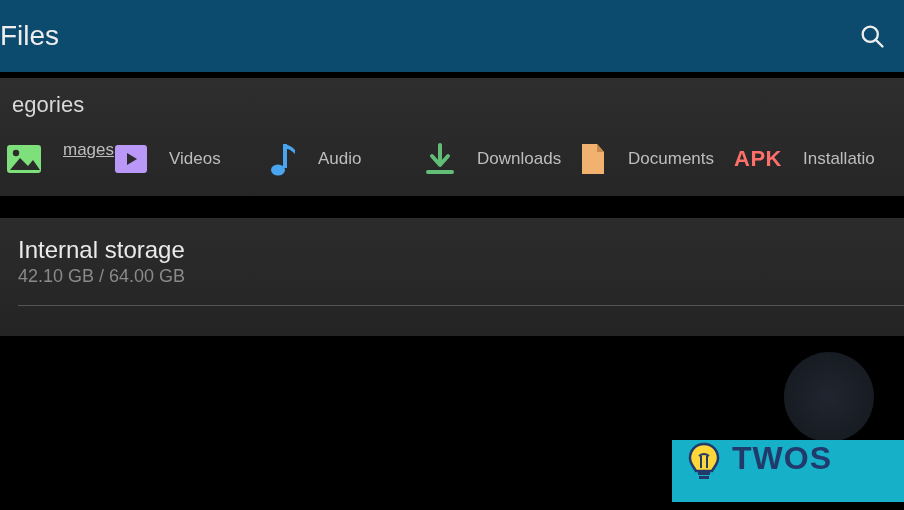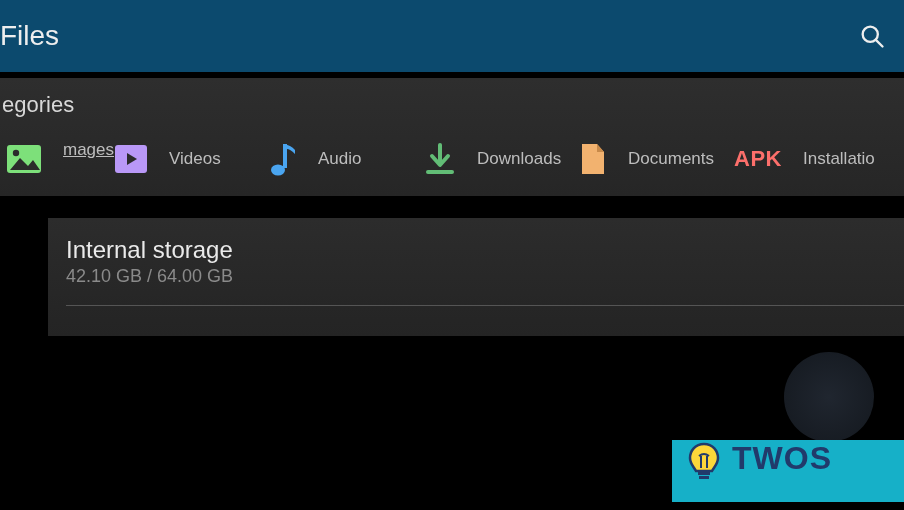--- a/index.html
+++ b/index.html
@@ -24,21 +24,21 @@
     padding-left: 0;
   }
   .search-icon svg { width: 28px; height: 28px; display: block; }
   .section {
     background: linear-gradient(to bottom, #2e2e2e, #262626);
     padding: 14px 0 18px 0;
   }
   .section-title {
     font-size: 22px;
     color: #d8d8d8;
-    padding-left: 2px;
+    padding-left: 12px;
     margin-bottom: 14px;
   }
   .categories-row {
     display: flex;
     padding-top: 8px;
   }
   .cat {
     flex: 0 0 155px;
     display: flex;
     flex-direction: row;
@@ -64,21 +64,20 @@
     font-weight: 700;
     color: #fc6f6b;
     letter-spacing: 0.5px;
     font-family: "Segoe UI", sans-serif;
   }
   .gap-black { height: 22px; background: #000; }
   .gap-thin { height: 6px; background: #000; }
   .storage-section {
     background: linear-gradient(to bottom, #2c2c2c, #242424);
     padding: 18px 0 16px 18px;
-    margin-left: 48px;
   }
   .storage-item { cursor: pointer; }
   .storage-title {
     font-size: 24px;
     color: #eaeaea;
   }
   .storage-sub {
     font-size: 18px;
     color: #8a8a8a;
     margin-top: 2px;

